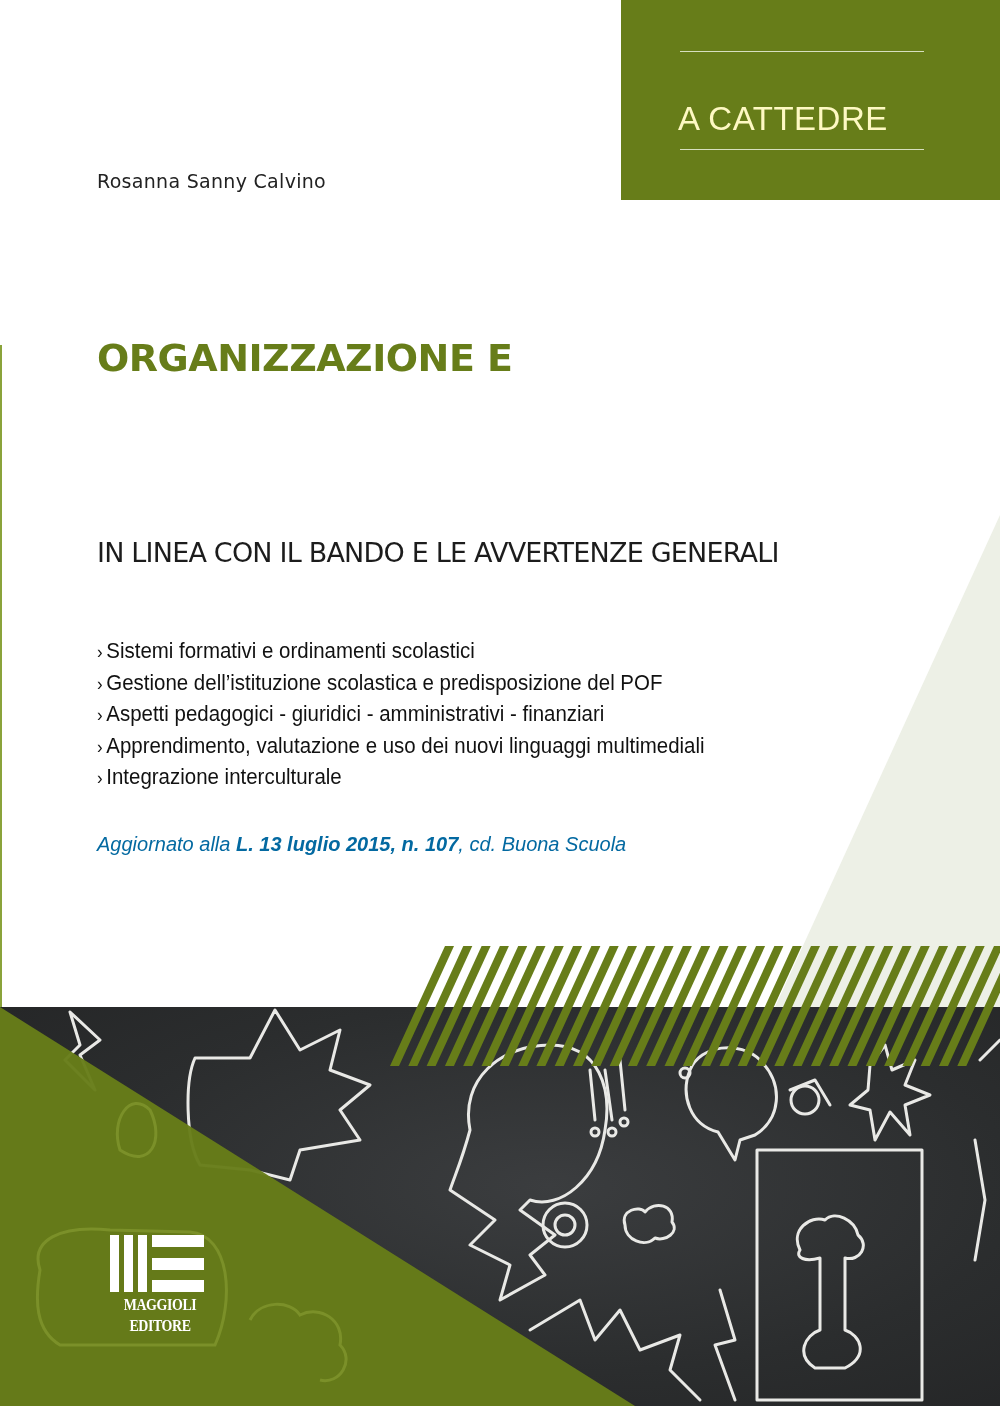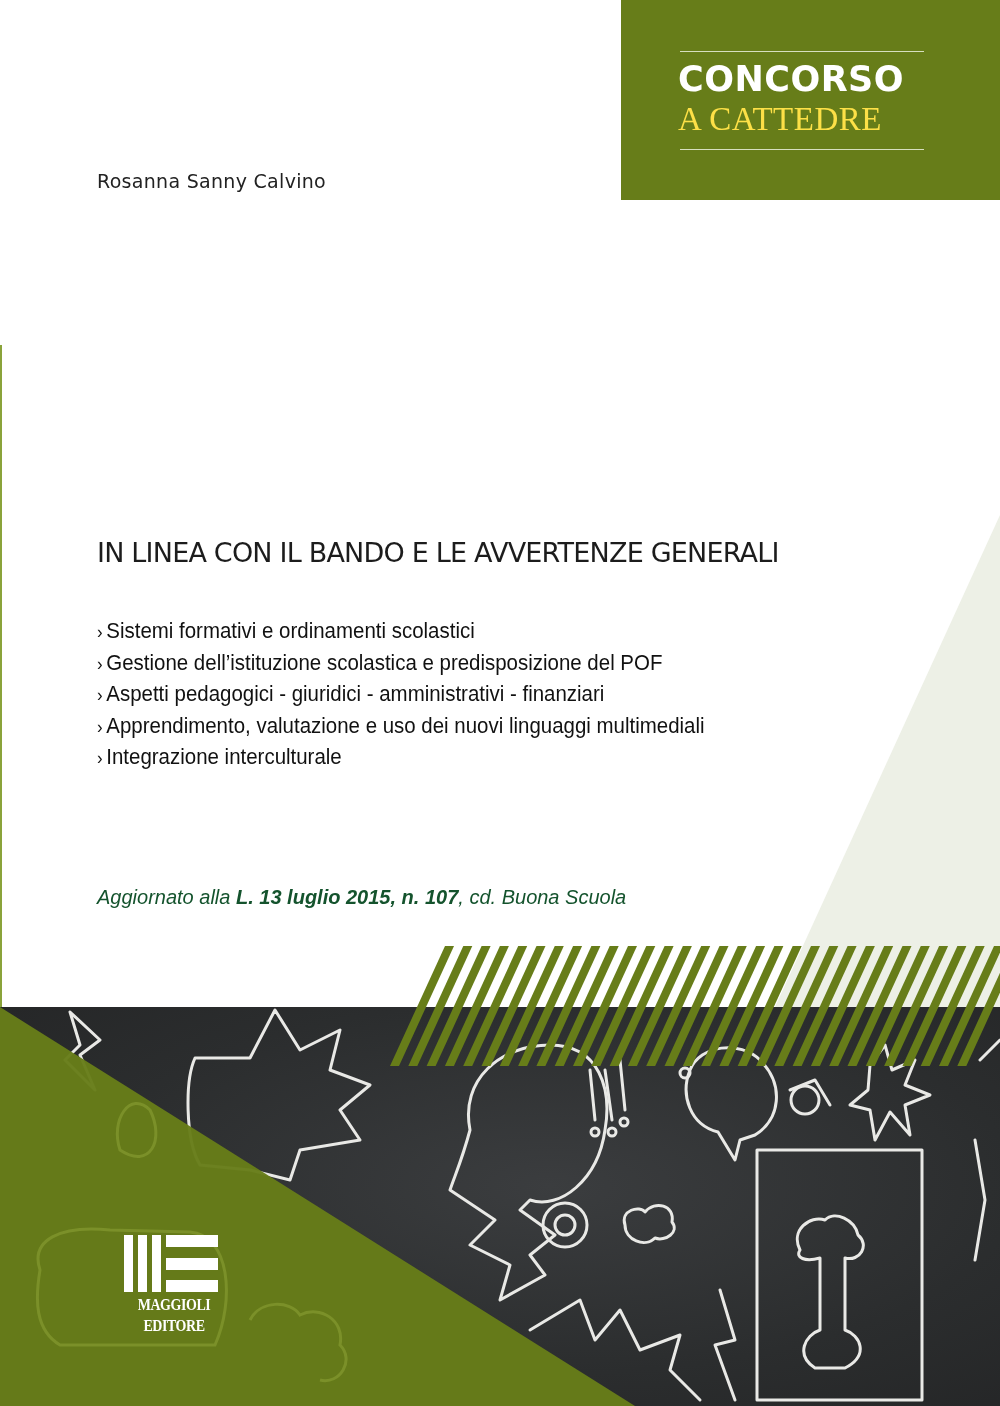--- a/index.html
+++ b/index.html
@@ -1,59 +1,59 @@
 <!DOCTYPE html>
 <html><head>
 <meta charset="utf-8">
 <style>
   html, body { margin:0; padding:0; }
   body { width:1000px; height:1406px; position:relative; overflow:hidden; background:#ffffff; font-family:"Liberation Sans", sans-serif; }
   .abs { position:absolute; }
   .series-box { left:621px; top:0; width:379px; height:200px; background:#677d19; }
   .series-rule { position:absolute; left:59px; width:244px; height:1px; background:#d7dfbf; }
   .series-line1 { position:absolute; left:57px; top:60px; font-family:"DejaVu Sans", sans-serif; font-weight:bold; font-size:35px; color:#fff; letter-spacing:0.5px; line-height:38px; }
-  .series-line2 { position:absolute; left:57px; top:100px; font-family:Liberation Serif, serif; font-weight:normal; font-size:33px; color:#fde047; letter-spacing:0.5px; line-height:38px; }
+  .series-line2 { position:absolute; left:57px; top:100px; font-family:Liberation Sans, sans-serif; font-weight:normal; font-size:33px; color:#fef9c3; letter-spacing:0.5px; line-height:38px; }
   .author { left:97px; top:170px; font-family:"DejaVu Sans", sans-serif; font-size:19px; color:#222; letter-spacing:0.3px; }
   .side-line { left:0; top:345px; width:2px; height:662px; background:#8aa33a; }
   .light-shape { left:0; top:0; width:1000px; height:1406px; }
   .title { left:97px; top:328px; font-family:"DejaVu Sans", sans-serif; font-weight:bold; font-size:38px; color:#677d19; line-height:60px; letter-spacing:-0.5px; }
   .subtitle { left:97px; top:537px; font-family:"DejaVu Sans", sans-serif; font-size:27px; color:#1c1c1c; letter-spacing:-0.8px; font-weight:normal;text-align:center; }
-  .topics { left:97px; top:616px; list-style:none; margin:0; padding:0; font-family:"Liberation Sans", sans-serif; font-size:22px; color:#111; line-height:29.5px; }
+  .topics { left:97px; top:636px; list-style:none; margin:0; padding:0; font-family:"Liberation Sans", sans-serif; font-size:22px; color:#111; line-height:29.5px; }
   .topics li { white-space:nowrap; transform:scaleX(0.93); transform-origin:left; }
   .topics .chev { font-size:18px; margin-right:4px; }
-  .updated { left:97px; top:886px; font-family:"Liberation Sans", sans-serif; font-style:italic; font-size:20px; color:#14532d; }
+  .updated { left:97px; top:833px; font-family:"Liberation Sans", sans-serif; font-style:italic; font-size:20px; color:#0369a1; }
   .updated b { font-weight:bold; }
   .board { left:0; top:1007px; width:1000px; height:399px; background:radial-gradient(ellipse at 55% 45%, #3b3d3f 0%, #2b2d2e 60%, #242526 100%); }
   .art { left:0; top:0; width:1000px; height:1406px; }
-  .logo { left:124px; top:1235px; width:100px; }
+  .logo { left:110px; top:1235px; width:100px; }
   .logo-mark { display:flex; gap:5px; height:57px; }
   .logo-bar { width:9px; background:#fff; height:57px; }
   .logo-e { display:flex; flex-direction:column; justify-content:space-between; width:52px; height:57px; }
   .logo-e span { display:block; height:12px; background:#fff; }
   .logo-text { font-family:"Liberation Serif", serif; font-weight:bold; color:#fff; font-size:17px; line-height:17px; margin-top:4px; text-align:center; width:100px; transform:scaleX(0.82); transform-origin:center; letter-spacing:-0.5px; }
 </style>
 </head>
 <body>
 
 <svg class="abs light-shape" viewBox="0 0 1000 1406" width="1000" height="1406">
   <polygon points="1000,515 1000,1007 775,1007" fill="#edf0e6"></polygon>
 </svg>
 
 <div class="abs side-line"></div>
 
 <div class="abs series-box">
   <div class="series-rule" style="top:51px"></div>
-  <div class="series-line1">CONCORSO</div>
   <div class="series-line2">A CATTEDRE</div>
   <div class="series-rule" style="top:149px"></div>
 </div>
 
 <div class="abs author">Rosanna Sanny Calvino</div>
 
 <div class="abs title">
+  <div>ORGANIZZAZIONE E</div>
 </div>
 
 <div class="abs subtitle">IN LINEA CON IL BANDO E LE AVVERTENZE GENERALI</div>
 
 <ul class="abs topics">
   <li><span class="chev">›</span><span>Sistemi formativi e ordinamenti scolastici</span></li>
   <li><span class="chev">›</span><span>Gestione dell’istituzione scolastica e predisposizione del POF</span></li>
   <li><span class="chev">›</span><span>Aspetti pedagogici - giuridici - amministrativi - finanziari</span></li>
   <li><span class="chev">›</span><span>Apprendimento, valutazione e uso dei nuovi linguaggi multimediali</span></li>
   <li><span class="chev">›</span><span>Integrazione interculturale</span></li>

